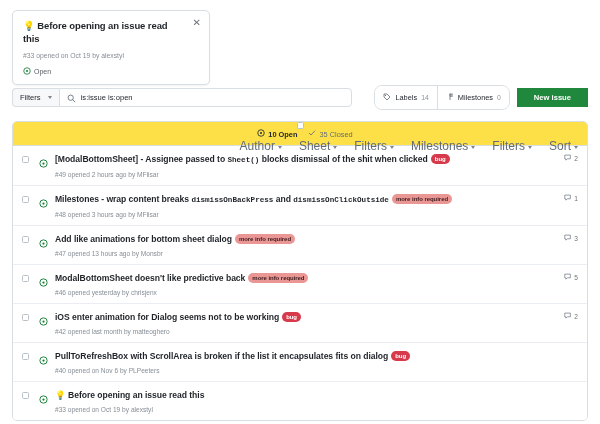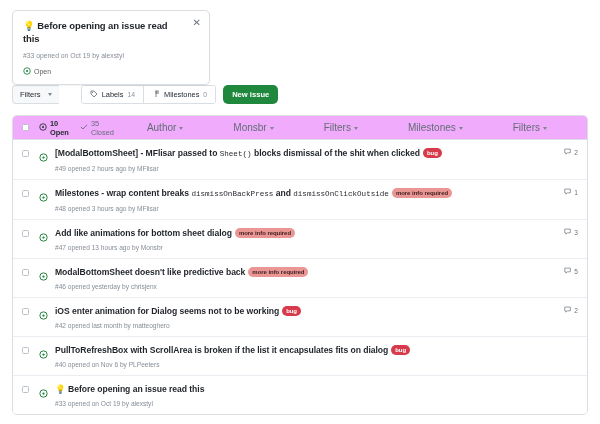--- a/index.html
+++ b/index.html
@@ -78,79 +78,80 @@
     border: 1px solid #d9dee3;
     border-radius: 0 4px 4px 0;
     margin-left: -7px;
     padding: 0 7px;
     background: #fff;
   }
   .searchwrap .q { font-size: 7.6px; color: #24292f; }
   .filter-spacer { flex: 0 0 8px; }
   .pillgroup {
     display: flex;
-    height: 19px;
+    height: 25px;
     border: 1px solid #d9dee3;
-    border-radius: 3px;
+    border-radius: 8px;
     overflow: hidden;
   }
   .pill {
     display: flex; align-items: center; gap: 4px;
     padding: 0 8px;
     font-size: 7.4px;
     color: #24292f;
     background: #fff;
     cursor: pointer;
     white-space: nowrap;
   }
   .pill + .pill { border-left: 1px solid #d9dee3; }
   .pill .cnt { color: #8b949e; font-size: 6.8px; }
   .newissue {
     height: 19px;
-    padding: 0 9px;
+    padding: 0 17px;
     display: flex; align-items: center;
     background: #1f883d;
     color: #fff;
     font-size: 7.6px;
     font-weight: bold;
-    border-radius: 5px;
+    border-radius: 0;
     cursor: pointer;
     white-space: nowrap;
   }
 
   
   .table {
     margin-top: 11px;
     border: 1px solid #d9dee3;
     border-radius: 5px;
     overflow: hidden;
     background: #fff;
   }
   .thead {
     display: flex;
     align-items: center;
     height: 24px;
-    background: #f0abfc;
+    background: #fde047;
     border-bottom: 1px solid #d9dee3;
     padding: 0 9px;
+    flex-direction: column;
   }
   .chk {
     width: 7px; height: 7px;
     border: 1px solid #b9c0c7;
     border-radius: 1.5px;
     background: #fff;
     flex: none;
     cursor: pointer;
   }
   .thead .states { display: flex; align-items: center; gap: 11px; margin-left: 10px; }
   .state-item { display: flex; align-items: center; gap: 3px; font-size: 7.4px; cursor: pointer; }
   .state-open { font-weight: bold; color: #24292f; }
   .state-closed { color: #636c76; }
   .thead .menus { margin-left: auto; display: flex; align-items: center; gap: 17px; }
-  .menu { font-size: 10px; color: #636c76; cursor: pointer; white-space: nowrap; margin-left: 33px; }
+  .menu { font-size: 12px; color: #636c76; cursor: pointer; white-space: nowrap; }
   .caret {
     display: inline-block;
     border-left: 2.5px solid transparent;
     border-right: 2.5px solid transparent;
     border-top: 3px solid #7d858d;
     margin-left: 3px;
     vertical-align: 1.5px;
   }
 
   .row {
@@ -167,21 +168,21 @@
   .row-body { margin-left: 7px; flex: 1; min-width: 0; }
   .row-title {
     font-size: 8.6px;
     font-weight: bold;
     color: #1f2328;
     line-height: 12px;
     letter-spacing: -0.05px;
   }
   .row-title .code {
     font-family: "Liberation Mono", monospace;
-    font-weight: normal;
+    font-weight: bold;
     font-size: 7.6px;
     letter-spacing: 0;
   }
   .lbl {
     display: inline-block;
     font-size: 6px;
     font-weight: bold;
     line-height: 9px;
     padding: 1px 4px 0 4px;
     border-radius: 6px;
@@ -228,20 +229,29 @@
           </svg>
       </span>
       <span>Open</span>
     </div>
   </div>
 
   <div class="filterbar">
     <div class="filters-btn">
       <span>Filters</span>
       <span class="caret"></span>
+    </div>
+    <div class="searchwrap">
+      <span>
+        <svg width="9" height="9" viewBox="0 0 16 16">
+            <circle cx="6.6" cy="6.6" r="4.7" fill="none" stroke="#6a737d" stroke-width="1.6"></circle>
+            <line x1="10.2" y1="10.2" x2="14" y2="14" stroke="#6a737d" stroke-width="1.6" stroke-linecap="round"></line>
+          </svg>
+      </span>
+      <span class="q" title="Search all issues">is:issue is:open</span>
     </div>
     <div class="filter-spacer"></div>
     <div class="pillgroup">
       <div class="pill">
         <span>
           <svg width="8" height="8" viewBox="0 0 16 16">
               <path d="M2 2h6l6 6-6 6-6-6V2z" fill="none" stroke="#57606a" stroke-width="1.5" stroke-linejoin="round"></path>
               <circle cx="5" cy="5" r="1.1" fill="#57606a"></circle>
             </svg>
         </span>
@@ -279,37 +289,37 @@
           <span>
             <svg width="8" height="8" viewBox="0 0 16 16">
                 <path d="M2.5 8.5l3.5 3.5 7.5-8" fill="none" stroke="#636c76" stroke-width="1.7" stroke-linecap="round" stroke-linejoin="round"></path>
               </svg>
           </span>
           <span class="state-closed">35 Closed</span>
         </div>
       </div>
       <div class="menus">
         <div class="menu"><span>Author</span><span class="caret"></span></div>
-        <div class="menu"><span>Monsbr</span><span class="caret"></span></div>
+        <div class="menu"><span>Sheet</span><span class="caret"></span></div>
         <div class="menu"><span>Filters</span><span class="caret"></span></div>
         <div class="menu"><span>Milestones</span><span class="caret"></span></div>
         <div class="menu"><span>Filters</span><span class="caret"></span></div>
         <div class="menu"><span>Sort</span><span class="caret"></span></div>
       </div>
     </div>
 
     <div id="rows">
         <div class="row">
           <div class="chk"></div>
           <span class="row-icon"><svg width="9" height="9" viewBox="0 0 16 16">
               <circle cx="8" cy="8" r="6.5" fill="none" stroke="#1a7f37" stroke-width="1.7"></circle>
               <circle cx="8" cy="8" r="2" fill="#1a7f37"></circle>
             </svg></span>
           <div class="row-body">
-            <div class="row-title"><span>[ModalBottomSheet] - MFlisar passed to </span><span class="code">Sheet()</span><span> blocks dismissal of the shit when clicked</span><span class="lbl" style="background: rgb(215, 58, 74); color: rgb(255, 255, 255);">bug</span></div>
+            <div class="row-title"><span>[ModalBottomSheet] - Assignee passed to </span><span class="code">Sheet()</span><span> blocks dismissal of the shit when clicked</span><span class="lbl" style="background: rgb(215, 58, 74); color: rgb(255, 255, 255);">bug</span></div>
             <div class="row-meta">#49 opened 2 hours ago by MFlisar</div>
           </div>
           <div class="row-comments">
             <span><svg width="8" height="8" viewBox="0 0 16 16">
                 <path d="M1.5 2.2h11.2v7.4H7l-3.3 2.6V9.6H1.5z" fill="none" stroke="#6a737d" stroke-width="1.4" stroke-linejoin="round"></path>
               </svg></span>
             <span>2</span>
           </div>
         </div>
         <div class="row">

